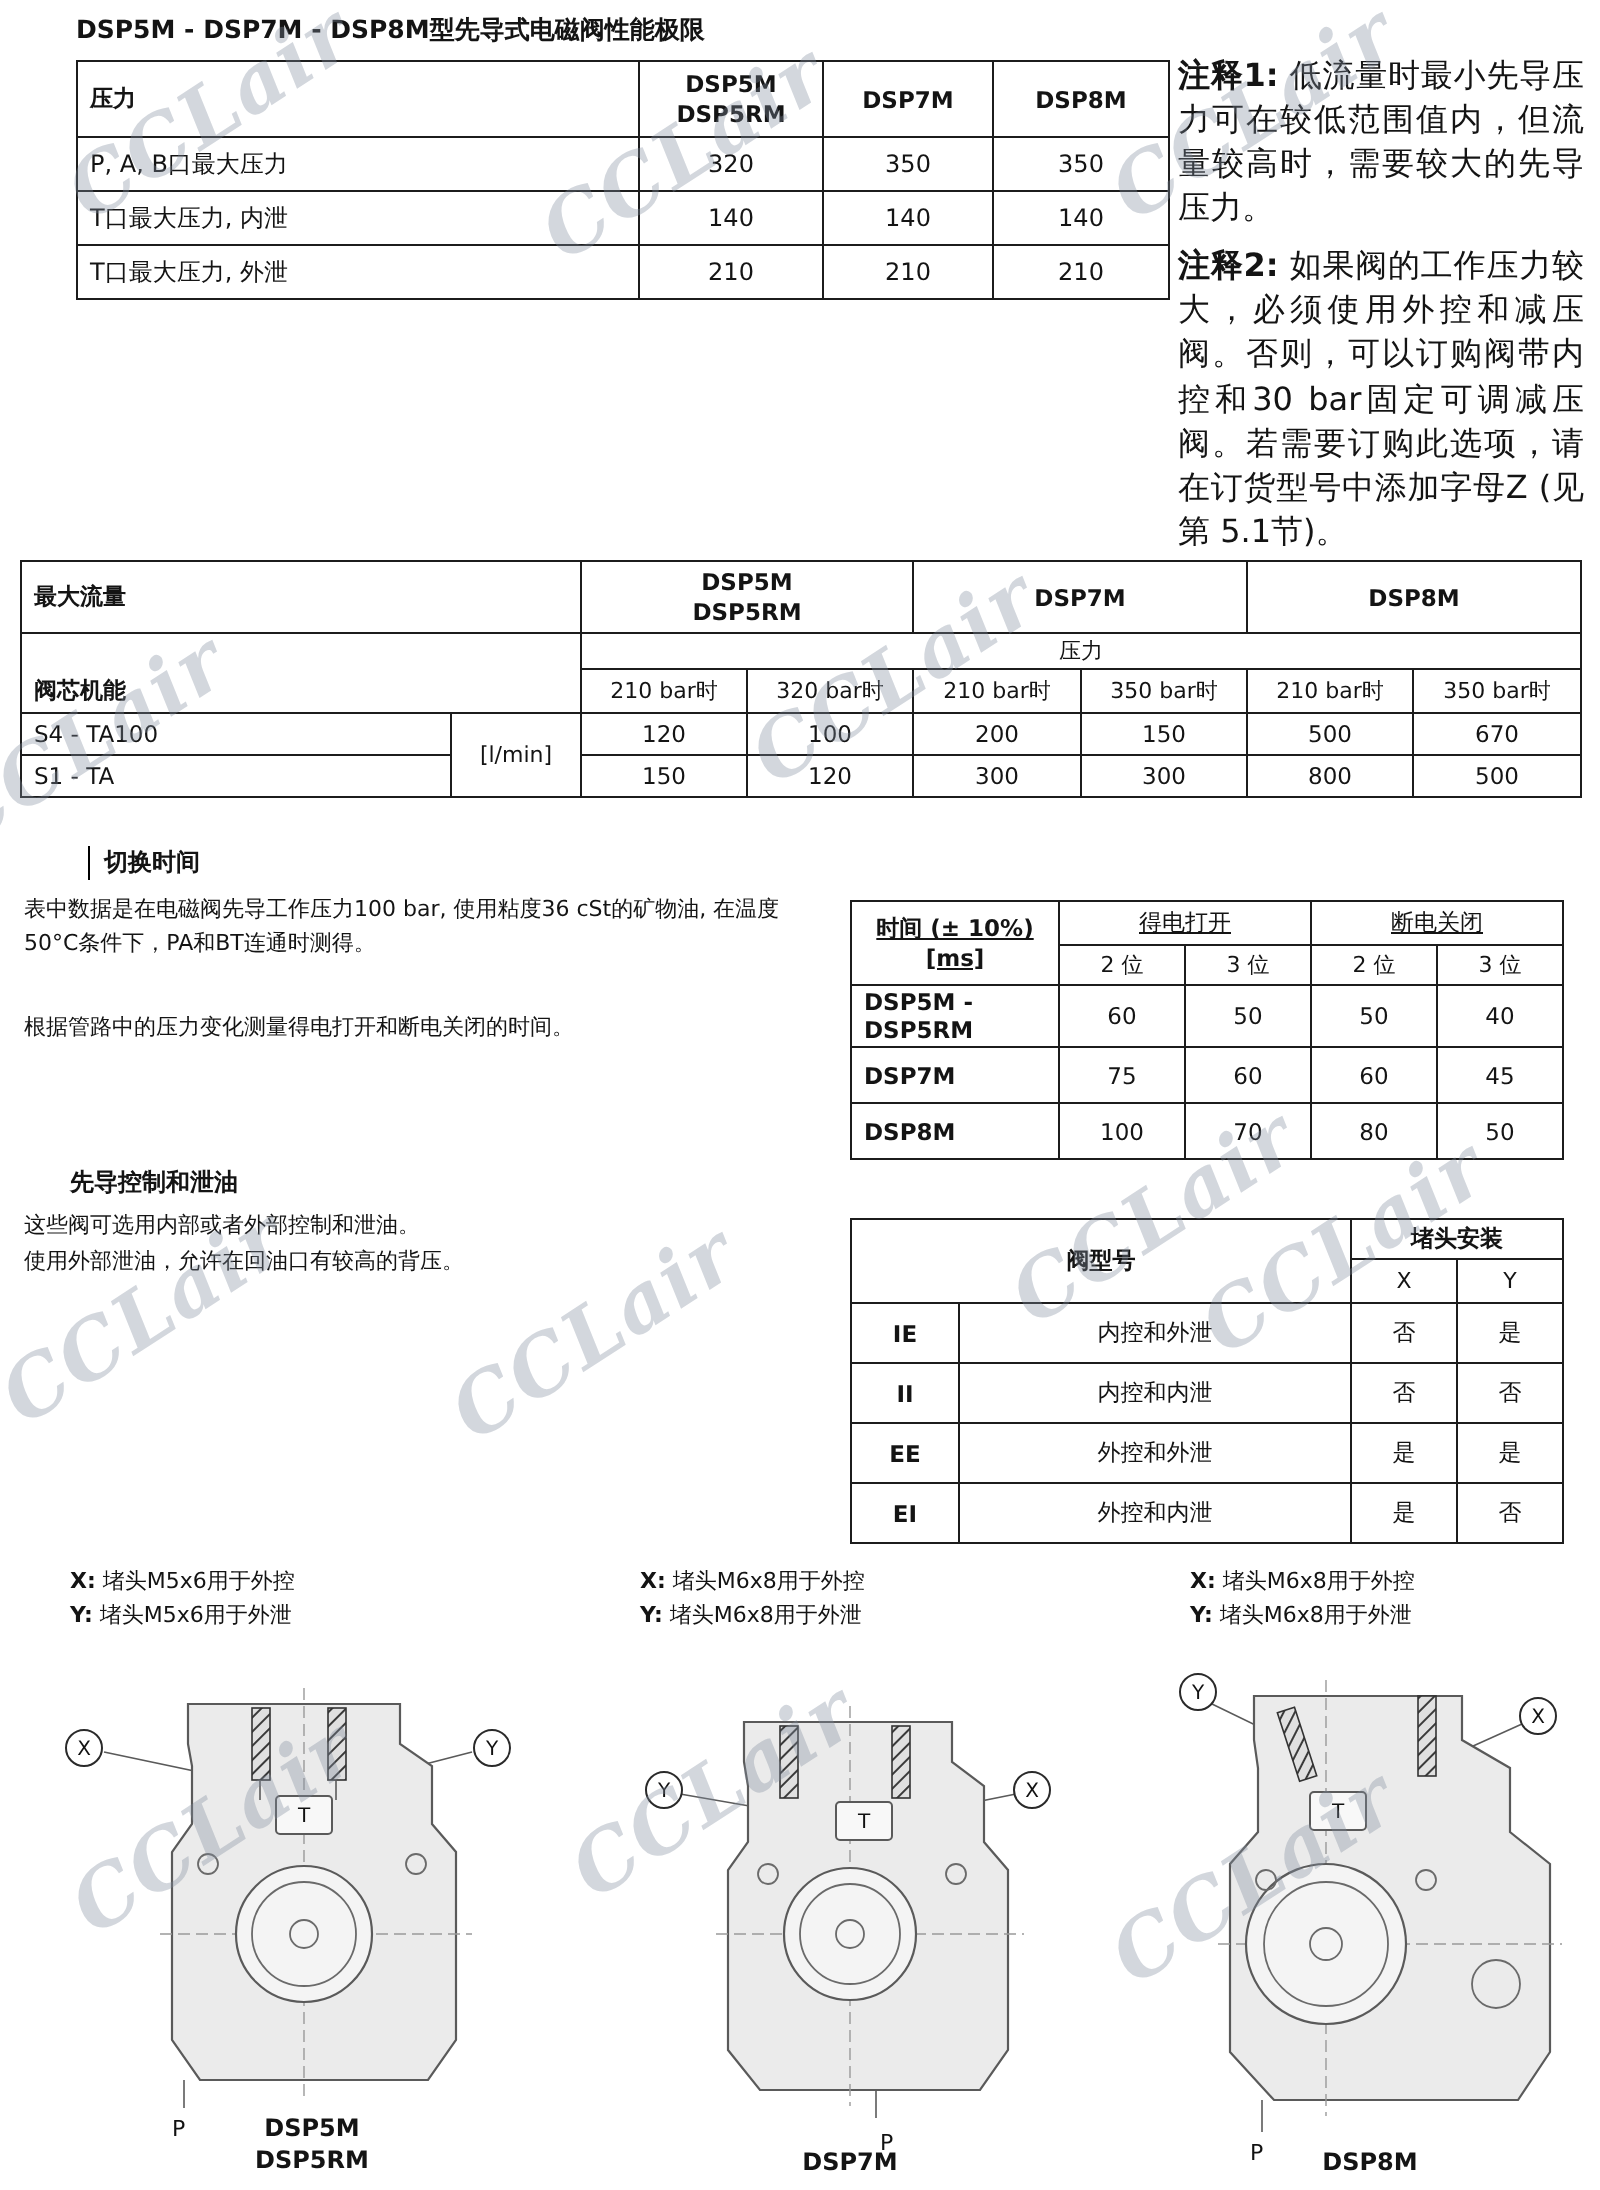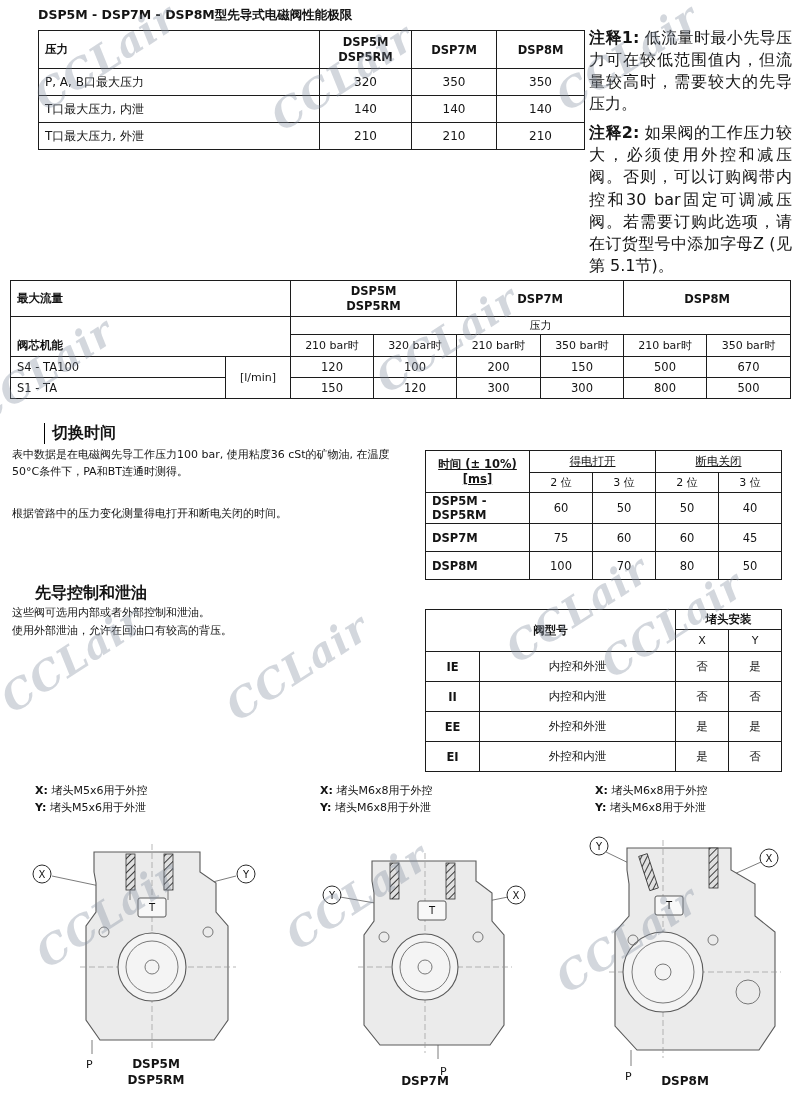--- a/index.html
+++ b/index.html
@@ -31,21 +31,21 @@
 
   .sidenotes{left:589px;top:27px;width:203px;font-size:16px;line-height:1.38;text-align:justify;}
   .sidenotes p{margin:0 0 7px 0;}
 
   .t2{left:10px;top:280px;width:780px;}
   .t2 tr.r1{height:36px;}
   .t2 tr.r2{height:18px;}
   .t2 tr.r3{height:22px;}
   .t2 tr.r4{height:21px;}
 
-  .sect{font-size:16px;font-weight:bold;}
+  .sect{font-size:12px;font-weight:bold;}
   .mark{border-left:1px solid #000;padding-left:7px;}
   .para{font-size:11px;line-height:1.55;width:402px;}
 
   .t3{left:425px;top:450px;width:356px;}
   .t3 tr.h1{height:22px;text-decoration:underline;}
   .t3 tr.h2{height:20px;}
   .t3 tr.dr{height:28px;}
   .t3 .corner div{line-height:1.25;}
 
   .t4{left:425px;top:596px;width:356px;margin-top:13px;}

